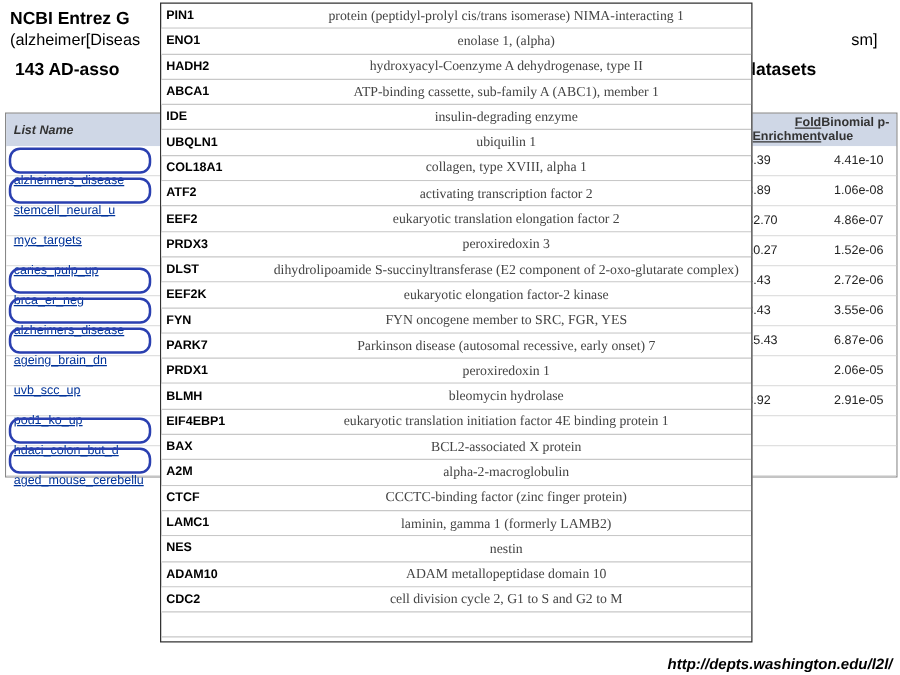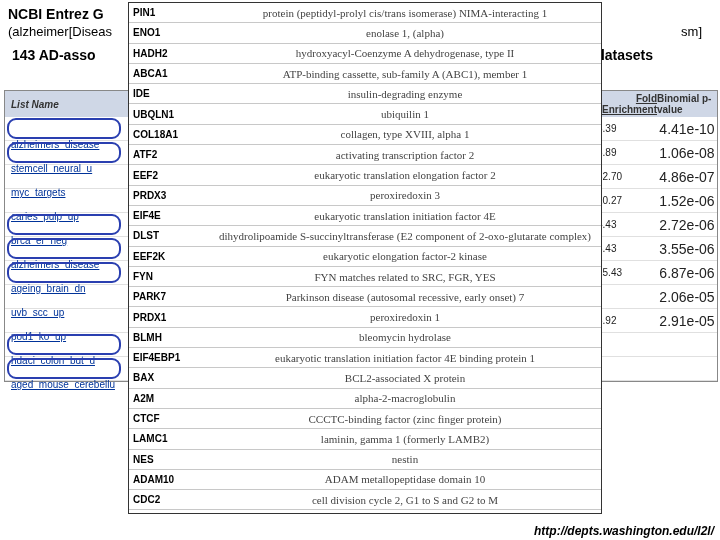--- a/index.html
+++ b/index.html
@@ -81,21 +81,21 @@
     padding-left: 6px;
     color: #003399;
     text-decoration: underline;
     white-space: nowrap;
     overflow: hidden;
     margin-top: 32px;
   }
   .result-row .spacer { flex: 1; }
   .result-row .am { width: 52px; text-align: center; color: #003399; text-decoration: underline; }
   .result-row .fe { width: 60px; color: #222; }
-  .result-row .pv { width: 60px; text-align: center; color: #222; white-space: nowrap; font-size: 14px; }
+  .result-row .pv { width: 60px; text-align: center; color: #222; white-space: nowrap; font-size: 10px; }
   .oval-blue {
     position: absolute;
     left: 2px;
     width: 110px;
     height: 17px;
     border: 2px solid #2a3fb0;
     border-radius: 9px;
     pointer-events: none;
   }
   .oval-red-small {
@@ -297,34 +297,30 @@
       </div>
       <div class="gene-row">
         <div class="gene-sym">EEF2</div>
         <div class="gene-desc">eukaryotic translation elongation factor 2</div>
       </div>
       <div class="gene-row">
         <div class="gene-sym">PRDX3</div>
         <div class="gene-desc">peroxiredoxin 3</div>
       </div>
       <div class="gene-row">
-        <div class="gene-sym">EIF4E</div>
-        <div class="gene-desc">eukaryotic translation initiation factor 4E</div>
-      </div>
-      <div class="gene-row">
         <div class="gene-sym">DLST</div>
         <div class="gene-desc">dihydrolipoamide S-succinyltransferase (E2 component of 2-oxo-glutarate complex)</div>
       </div>
       <div class="gene-row">
         <div class="gene-sym">EEF2K</div>
         <div class="gene-desc">eukaryotic elongation factor-2 kinase</div>
       </div>
       <div class="gene-row">
         <div class="gene-sym">FYN</div>
-        <div class="gene-desc">FYN matches related to SRC, FGR, YES</div>
+        <div class="gene-desc">FYN oncogene member to SRC, FGR, YES</div>
       </div>
       <div class="gene-row">
         <div class="gene-sym">PARK7</div>
         <div class="gene-desc">Parkinson disease (autosomal recessive, early onset) 7</div>
       </div>
       <div class="gene-row">
         <div class="gene-sym">PRDX1</div>
         <div class="gene-desc">peroxiredoxin 1</div>
       </div>
       <div class="gene-row">

